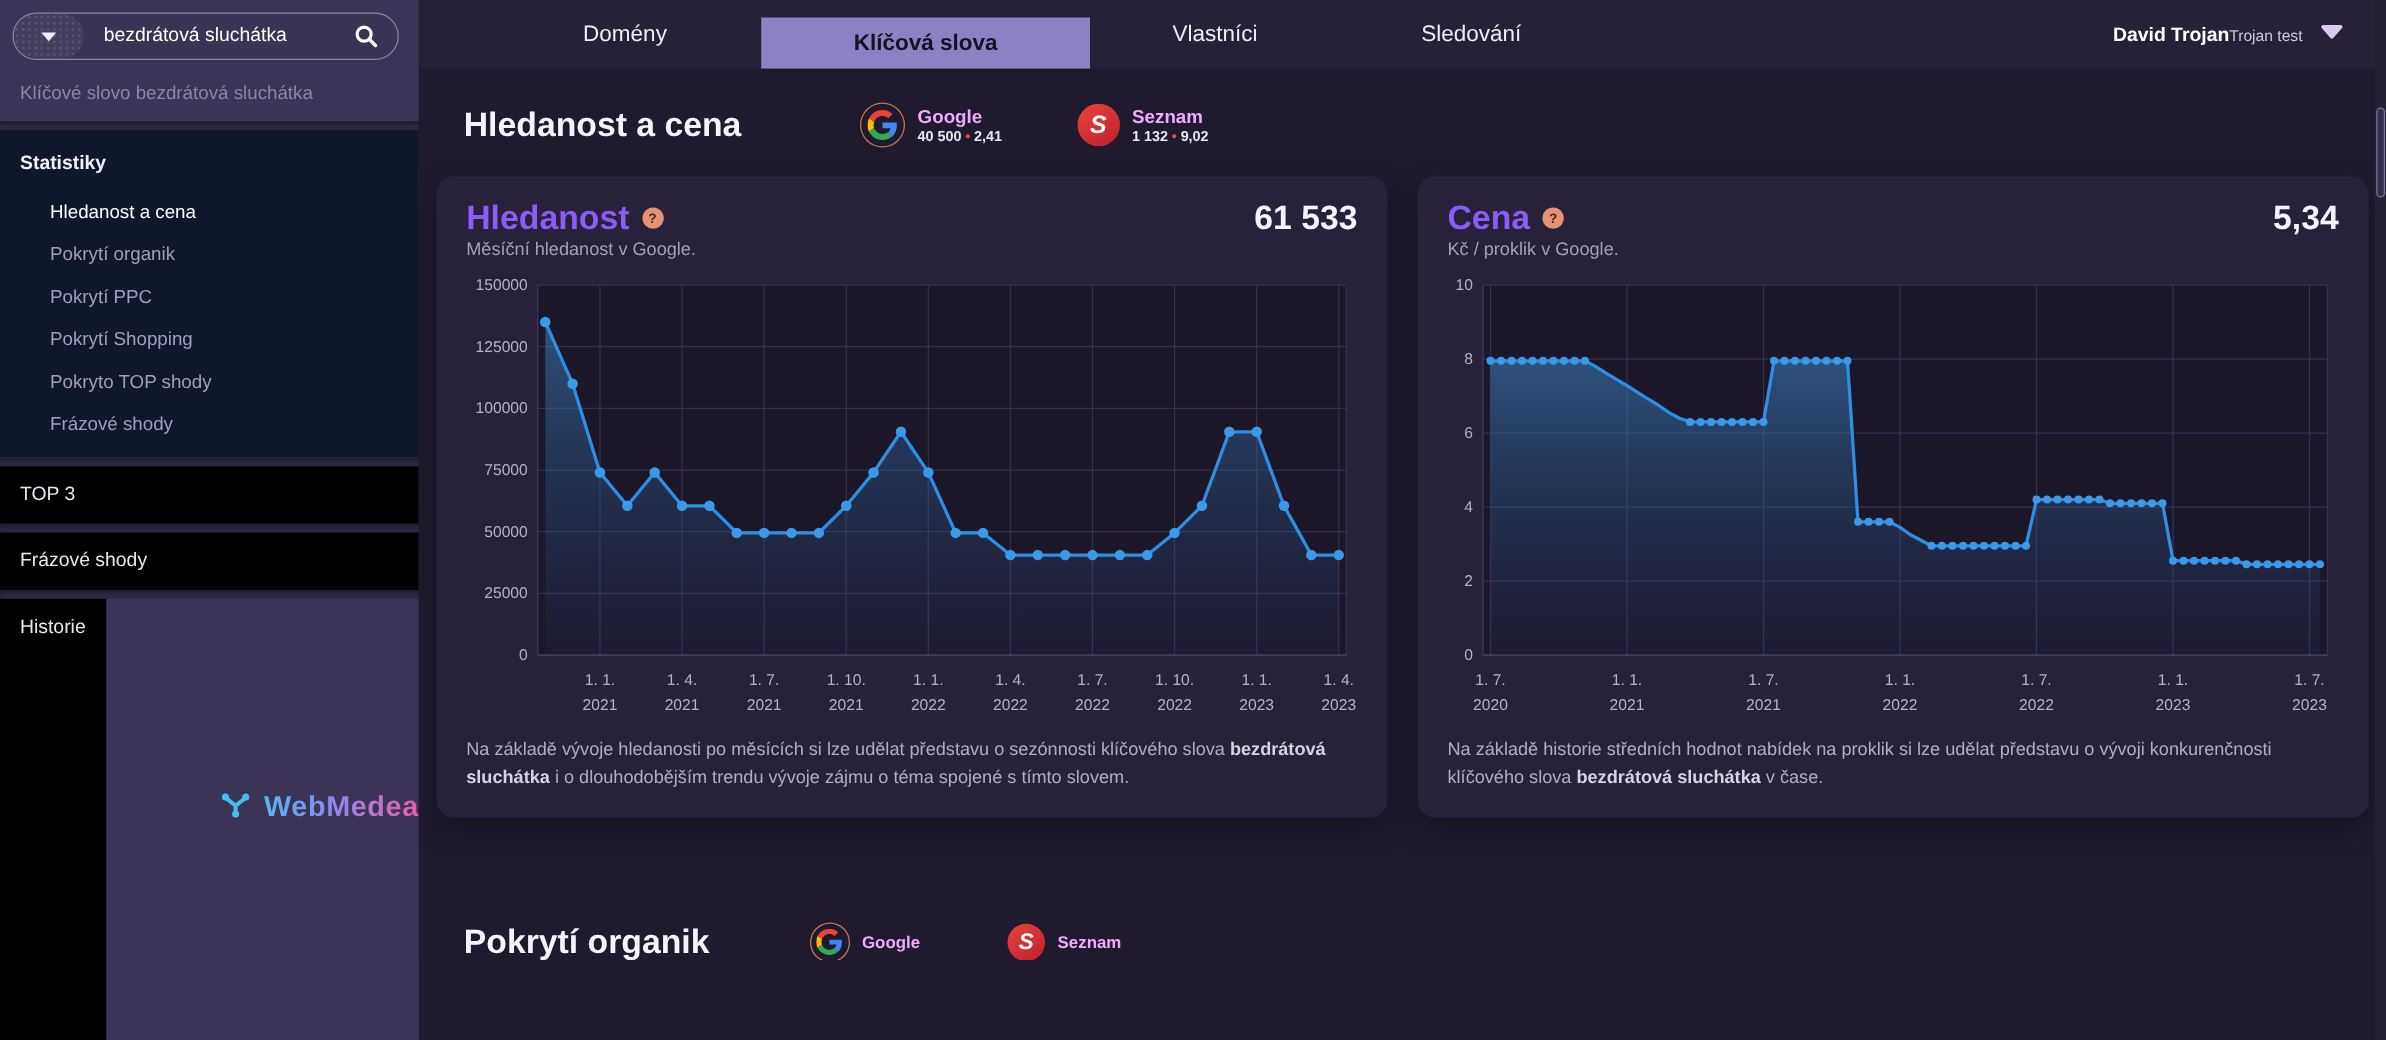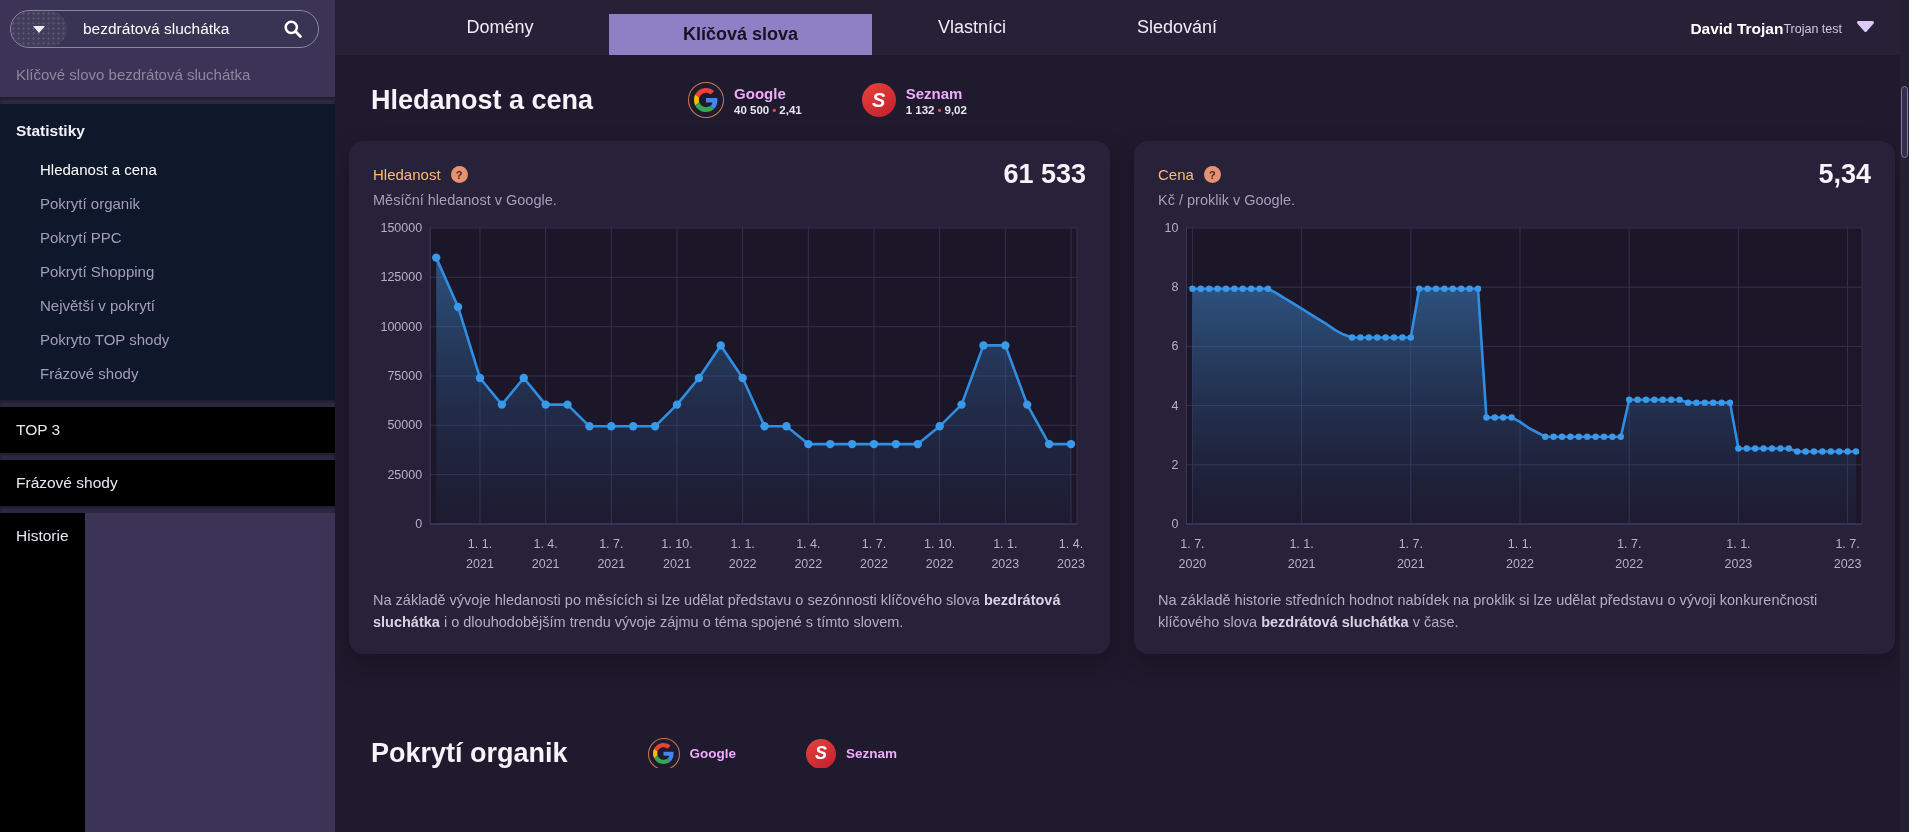--- a/index.html
+++ b/index.html
@@ -61,21 +61,21 @@
   .engine.first { margin-left:95px; } .engine + .engine { margin-left:60px; }
   .g-ring { width:36px; height:36px; border:1px solid rgba(227,140,92,0.85); border-radius:50%; display:flex; align-items:center; justify-content:center; background:#1f1a2d; }
   .sz-circle { width:34px; height:34px; border-radius:50%; background:linear-gradient(145deg,#e8433b,#bf1f2e); color:#fff; font-weight:bold; font-style:italic; font-size:20px; display:flex; align-items:center; justify-content:center; }
   .engine-meta { display:flex; flex-direction:column; }
   .engine-name { font-size:15px; font-weight:bold; color:#f0abfc; }
   .engine-stats { font-size:11.5px; font-weight:bold; color:#e9e6f0; margin-top:2px; }
   .engine-stats .dot { color:#e0524f; margin:0 3px; }
   .cards { display:flex; gap:24px; }
   .card { flex:1; background:#272139; border-radius:14px; padding:18px 24px 20px 24px; box-shadow:0 10px 24px rgba(0,0,0,0.25); }
   .card-head { display:flex; align-items:center; }
-  .card-title { font-size:15px; font-weight:400; color:#fdba74; }
+  .card-title { font-size:27px; font-weight:700; color:#8b5cf6; }
   .help-badge { width:17px; height:17px; border-radius:50%; background:#e59274; color:#4c241c; font-size:11px; font-weight:bold; display:flex; align-items:center; justify-content:center; margin-left:10px; cursor:pointer; }
   .card-value { margin-left:auto; font-size:27px; font-weight:600; color:#f6f3fa; }
   .card-sub { font-size:14.5px; color:#a59fba; margin:2px 0 10px 0; }
   .chart-svg { display:block; }
   .card-footer { font-size:14.5px; color:#b3adc4; line-height:1.5; margin-top:12px; }
   .card-footer b { color:#d8d3e2; }
   .next-section { display:flex; align-items:center; margin:84px 0 0 22px; }
   .next-title { font-size:27px; font-weight:600; color:#f6f3fa; }
   .engine-sm { display:flex; align-items:center; gap:10px; cursor:pointer; }
   .engine-sm.first { margin-left:80px; } .engine-sm + .engine-sm { margin-left:70px; }
@@ -106,34 +106,44 @@
     <div class="context-label">Klíčové slovo bezdrátová sluchátka</div>
   </div>
   <div class="side-gap"></div>
 
   <nav class="nav-section">
     <div class="nav-header">Statistiky</div>
     <div class="nav-sub active">Hledanost a cena</div>
     <div class="nav-sub">Pokrytí organik</div>
     <div class="nav-sub">Pokrytí PPC</div>
     <div class="nav-sub">Pokrytí Shopping</div>
-    <div class="nav-sub">Největší v pokrytí</div>
     <div class="nav-sub">Pokryto TOP shody</div>
     <div class="nav-sub">Frázové shody</div>
   </nav>
   <div class="side-gap"></div>
 
   <div class="nav-link">TOP 3</div>
   <div class="side-gap"></div>
   <div class="nav-link">Frázové shody</div>
   <div class="side-gap"></div>
 
   <div class="side-bottom">
     <div class="nav-link">Historie</div>
     <div class="spacer"></div>
+    <div class="logo-row">
+      <span>
+        <svg width="27" height="26" viewBox="0 0 24 24">
+            <path d="M4.5 7.5 L12 13.5 L19.5 7.5 M12 13.5 L12 19" fill="none" stroke="#41c0ec" stroke-width="3" stroke-linecap="round" stroke-linejoin="round"></path>
+            <circle cx="4.5" cy="7" r="2.6" fill="#41c0ec"></circle>
+            <circle cx="19.5" cy="7" r="2.6" fill="#41c0ec"></circle>
+            <circle cx="12" cy="19.5" r="2.6" fill="#41c0ec"></circle>
+          </svg>
+      </span>
+      <span class="logo-text">WebMedea</span>
+    </div>
   </div>
 </aside>
 
 <div class="main">
   <header class="topbar">
     <div class="tabs">
       <div class="tab">Domény</div>
       <div class="tab active">Klíčová slova</div>
       <div class="tab">Vlastníci</div>
       <div class="tab">Sledování</div>

